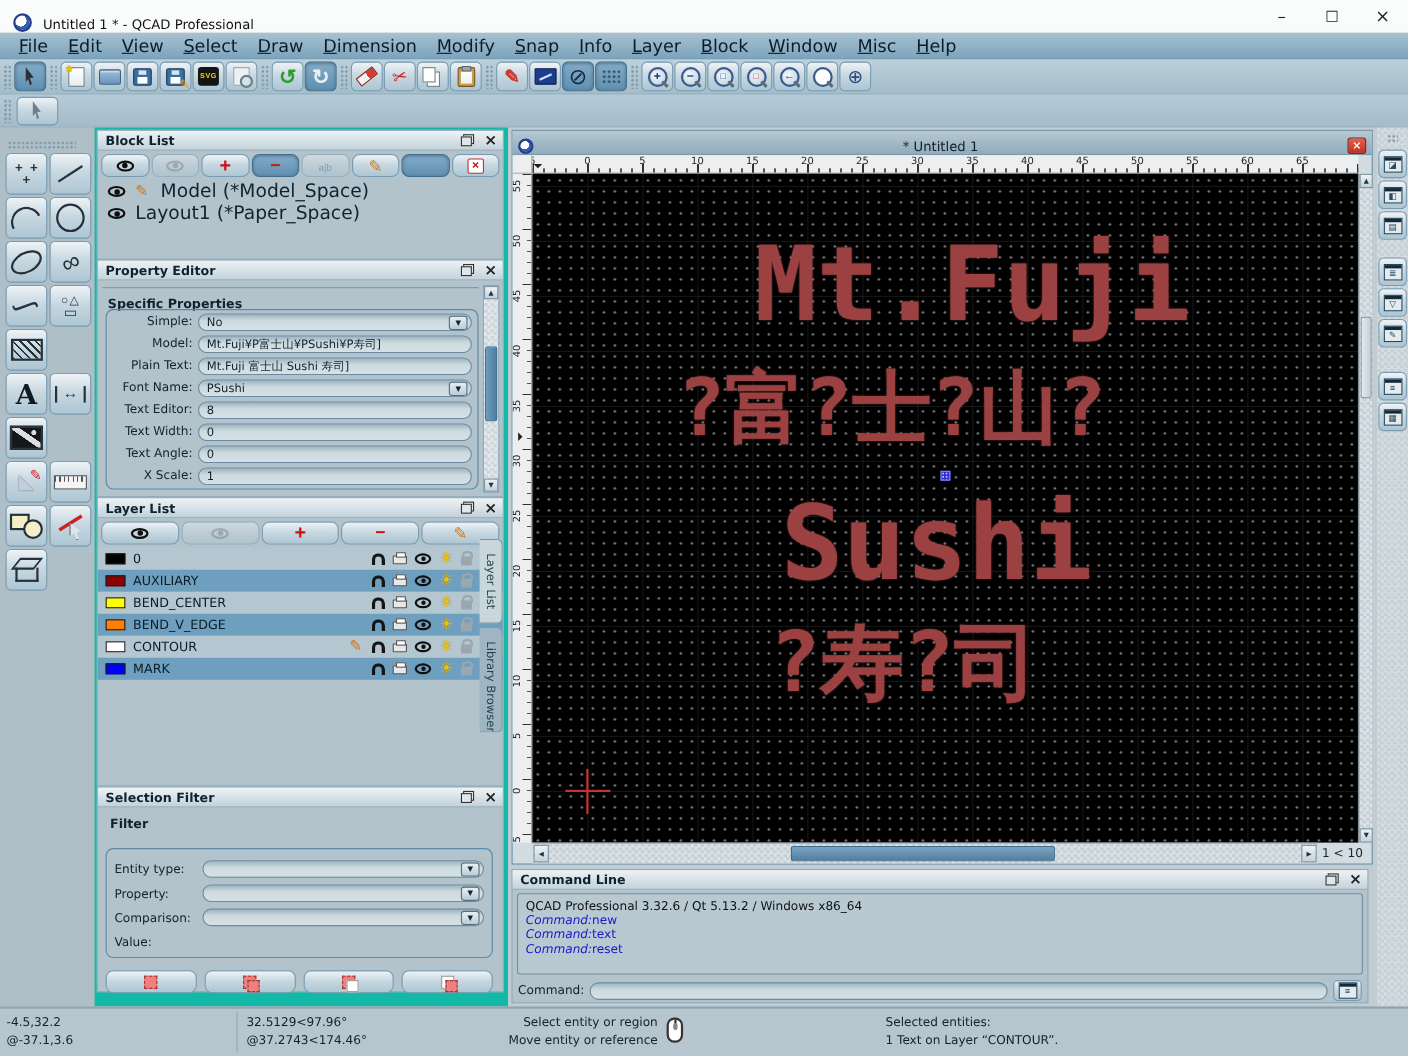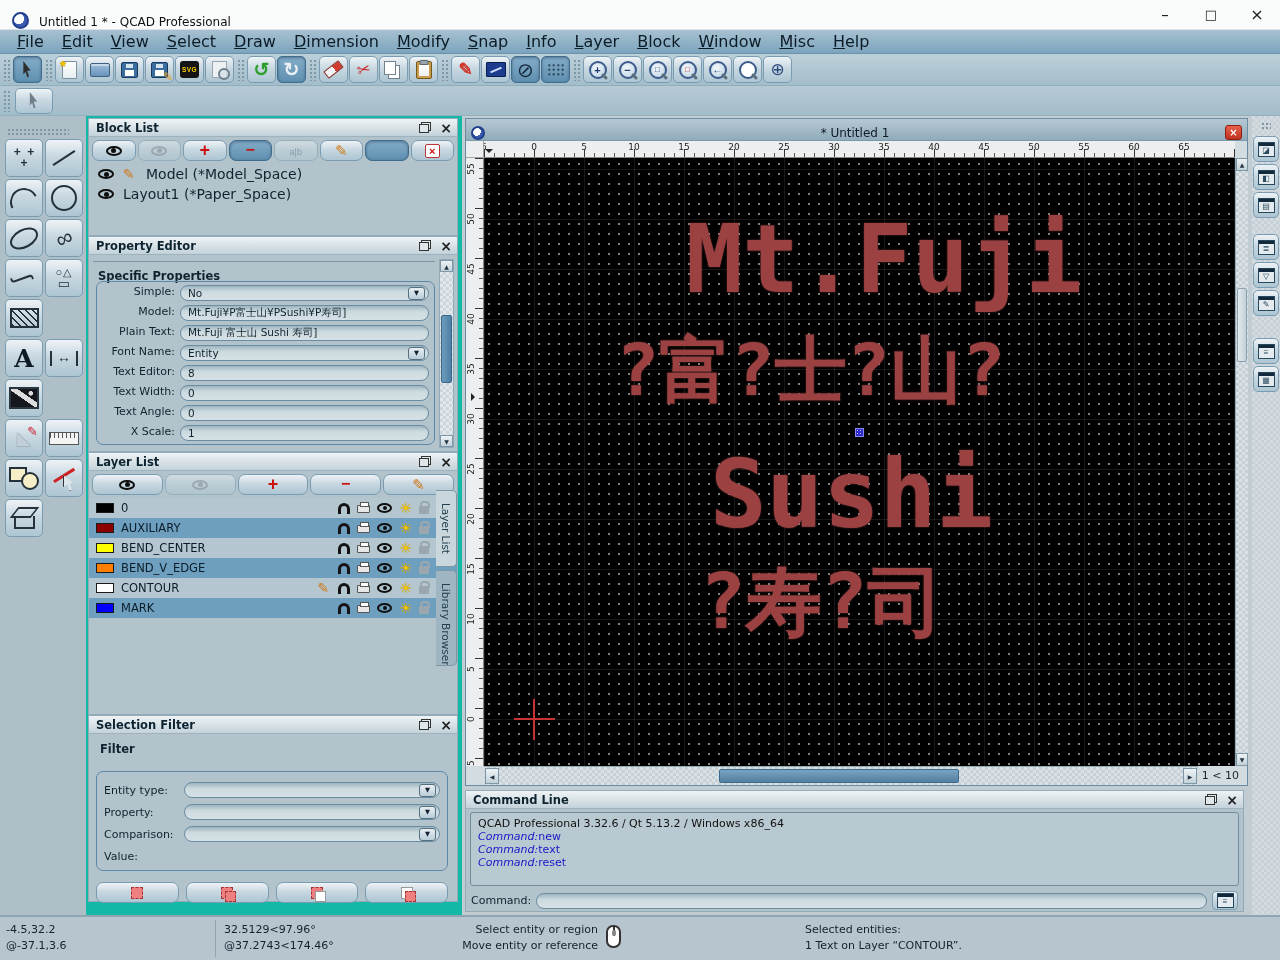--- a/index.html
+++ b/index.html
@@ -123,21 +123,21 @@
 .i-window{width:17px;height:15px;background:#e4ebee;border:1px solid #26465c;position:relative;display:flex;align-items:flex-end;justify-content:center}
 .i-window::before{content:"";position:absolute;top:0;left:0;right:0;height:3px;background:#12293c}
 .i-window::after{font-size:8px;color:#2a4a5e;line-height:11px;content:""}
 
 
 #block-panel{top:2px;height:118px}
 .bl-row{display:flex;align-items:center;height:20px;padding-left:9px;gap:9px}
 .bl-row .row-pencil{display:none;width:14px}
 .bl-row[data-edited="true"] .row-pencil{display:inline-block}
 .row-pencil::before{content:"✎";color:#d07818;font-size:14px}
-.bl-label{font-size:14px}
+.bl-label{font-size:17px}
 
 
 #prop-panel{top:120px;height:216px}
 .pe-sep{height:1px;background:#7d97a6;margin:6px 22px 0 4px}
 .pe-heading{font-weight:bold;margin:7px 0 2px 9px;font-size:11.5px}
 .pe-box{position:absolute;left:7px;right:22px;top:44px;bottom:6px;border:1px solid #5d89a8;border-radius:7px;padding:3px 5px;overflow:hidden}
 .pe-row{display:flex;align-items:flex-start;height:20px}
 .pe-label{width:78px;text-align:right;padding-right:5px;white-space:nowrap;font-size:11px}
 .field{flex:1;height:16px;border:1px solid #6a8ca3;border-radius:8px;background:linear-gradient(#9eb5c1,#ccdade 40%,#d6e1e6);display:flex;align-items:center;padding:0 3px 0 7px;overflow:hidden}
 .fld-text{font-size:10.5px;white-space:nowrap}
@@ -545,21 +545,21 @@
             <span class="pe-label">Plain Text:</span>
             <span class="field">
               <span class="fld-text">Mt.Fuji 富士山 Sushi 寿司]</span>
 
             </span>
           </div>
 
           <div class="pe-row" data-kind="select">
             <span class="pe-label">Font Name:</span>
             <span class="field">
-              <span class="fld-text">Entity</span>
+              <span class="fld-text">PSushi</span>
               <span class="fld-arrow"></span>
             </span>
           </div>
 
           <div class="pe-row" data-kind="text">
             <span class="pe-label">Text Editor:</span>
             <span class="field">
               <span class="fld-text">8</span>
 
             </span>

